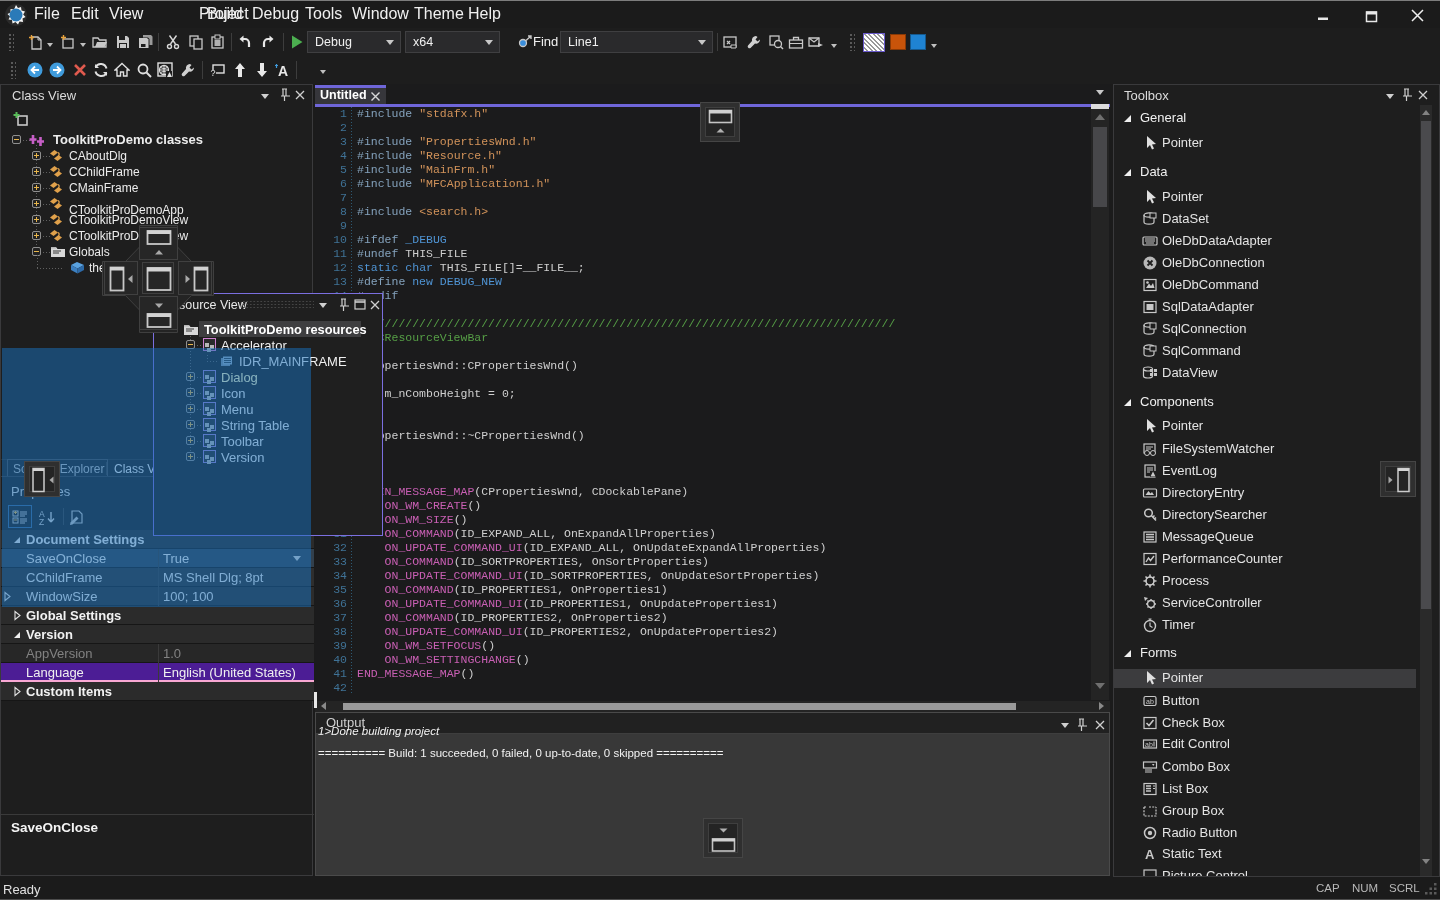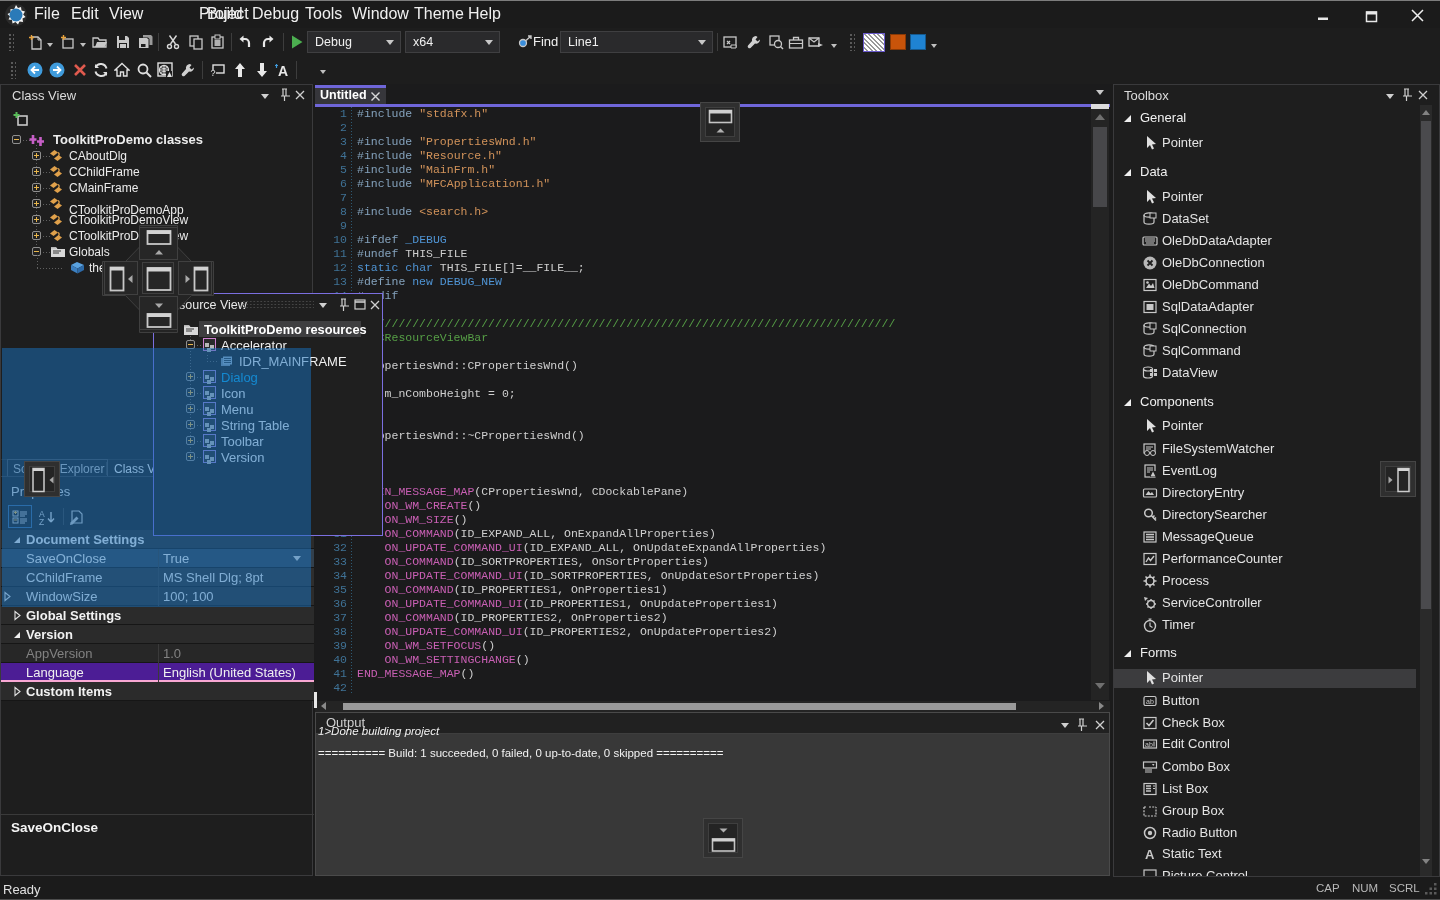--- a/index.html
+++ b/index.html
@@ -801,21 +801,21 @@
       </svg>
       <span style="position:absolute;left:85px;top:59.5px;font-size:13px;color:#f0f0f0;white-space:nowrap;">IDR_MAINFRAME</span>
       <span class="pm plus" style="left:32px;top:77.5px;"></span>
       <div style="position:absolute;left:49px;top:75.5px;width:13px;height:13px;border:1px solid #9b85d8;background:#2a2a2a;"><svg width="11" height="11">
           <g fill="#b8b8b8">
             <rect x="1" y="1" width="4" height="4"></rect>
             <rect x="6" y="3" width="4" height="4"></rect>
             <rect x="3" y="6" width="4" height="4"></rect>
           </g>
         </svg></div>
-      <span style="position:absolute;left:67px;top:75.5px;font-size:13px;color:#0ea5e9;white-space:nowrap;">Dialog</span>
+      <span style="position:absolute;left:67px;top:75.5px;font-size:13px;color:#fef9c3;white-space:nowrap;">Dialog</span>
       <span class="pm plus" style="left:32px;top:93.5px;"></span>
       <div style="position:absolute;left:49px;top:91.5px;width:13px;height:13px;border:1px solid #9b85d8;background:#2a2a2a;"><svg width="11" height="11">
           <g fill="#b8b8b8">
             <rect x="1" y="1" width="4" height="4"></rect>
             <rect x="6" y="3" width="4" height="4"></rect>
             <rect x="3" y="6" width="4" height="4"></rect>
           </g>
         </svg></div>
       <span style="position:absolute;left:67px;top:91.5px;font-size:13px;color:#f0f0f0;white-space:nowrap;">Icon</span>
       <span class="pm plus" style="left:32px;top:109.5px;"></span>

